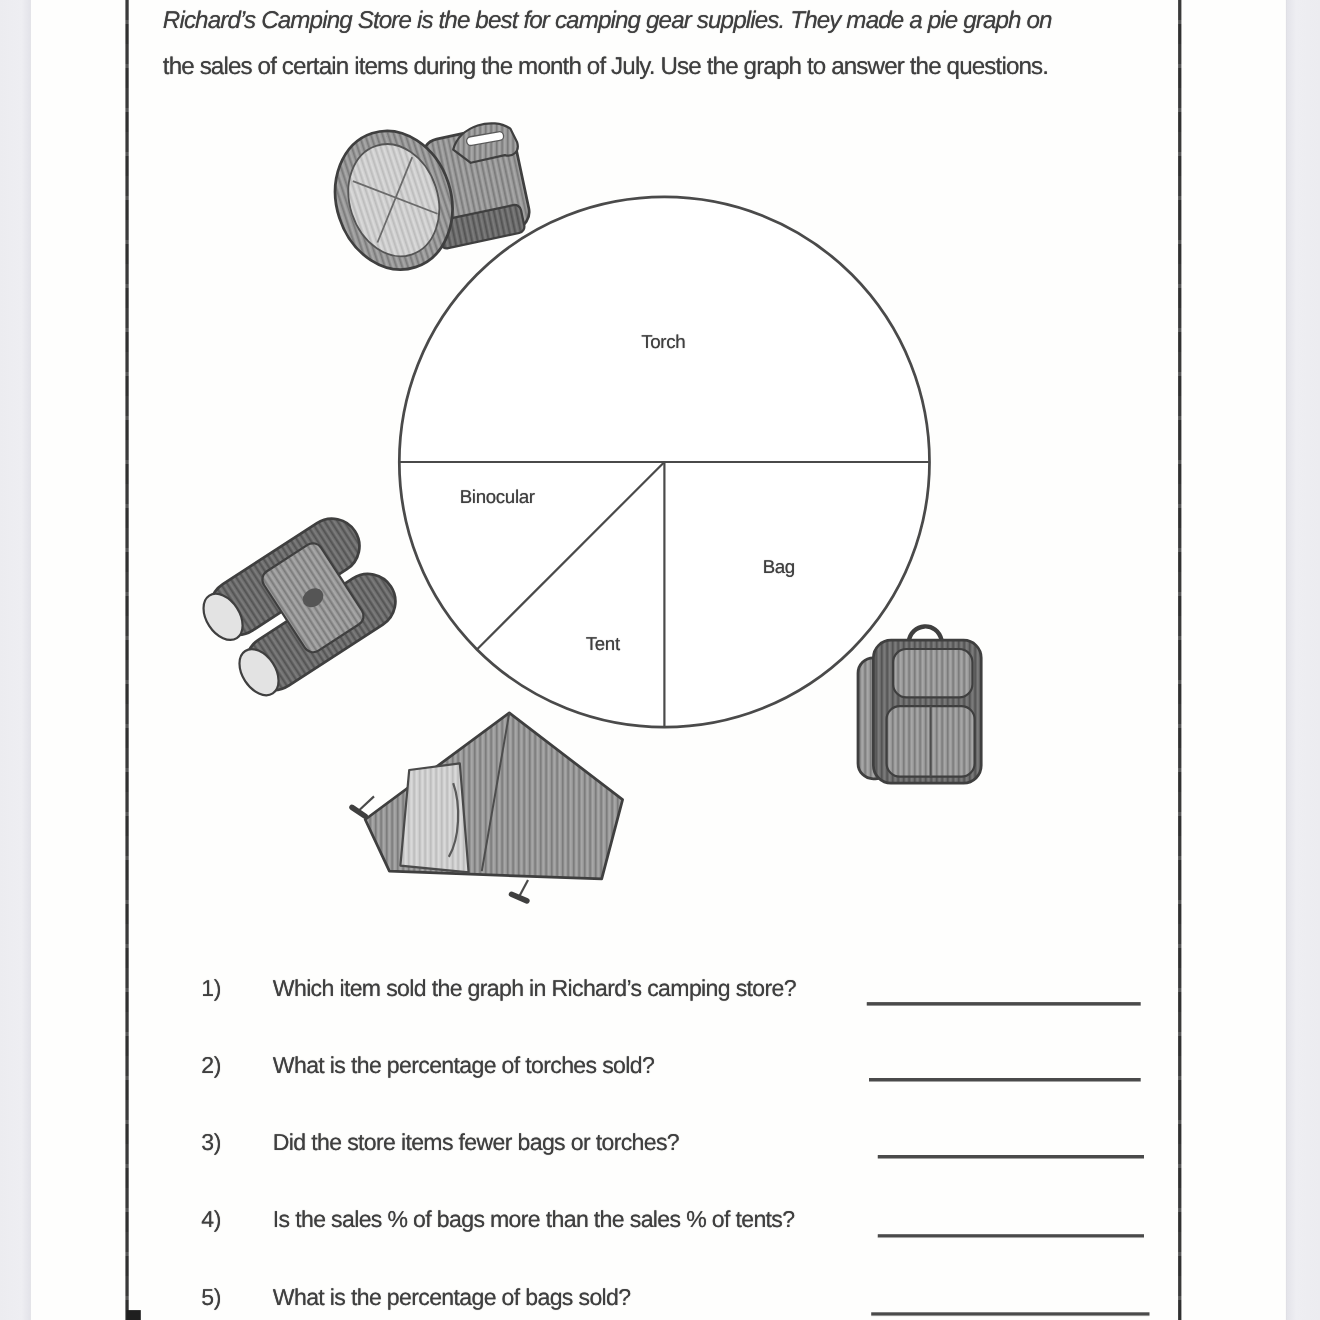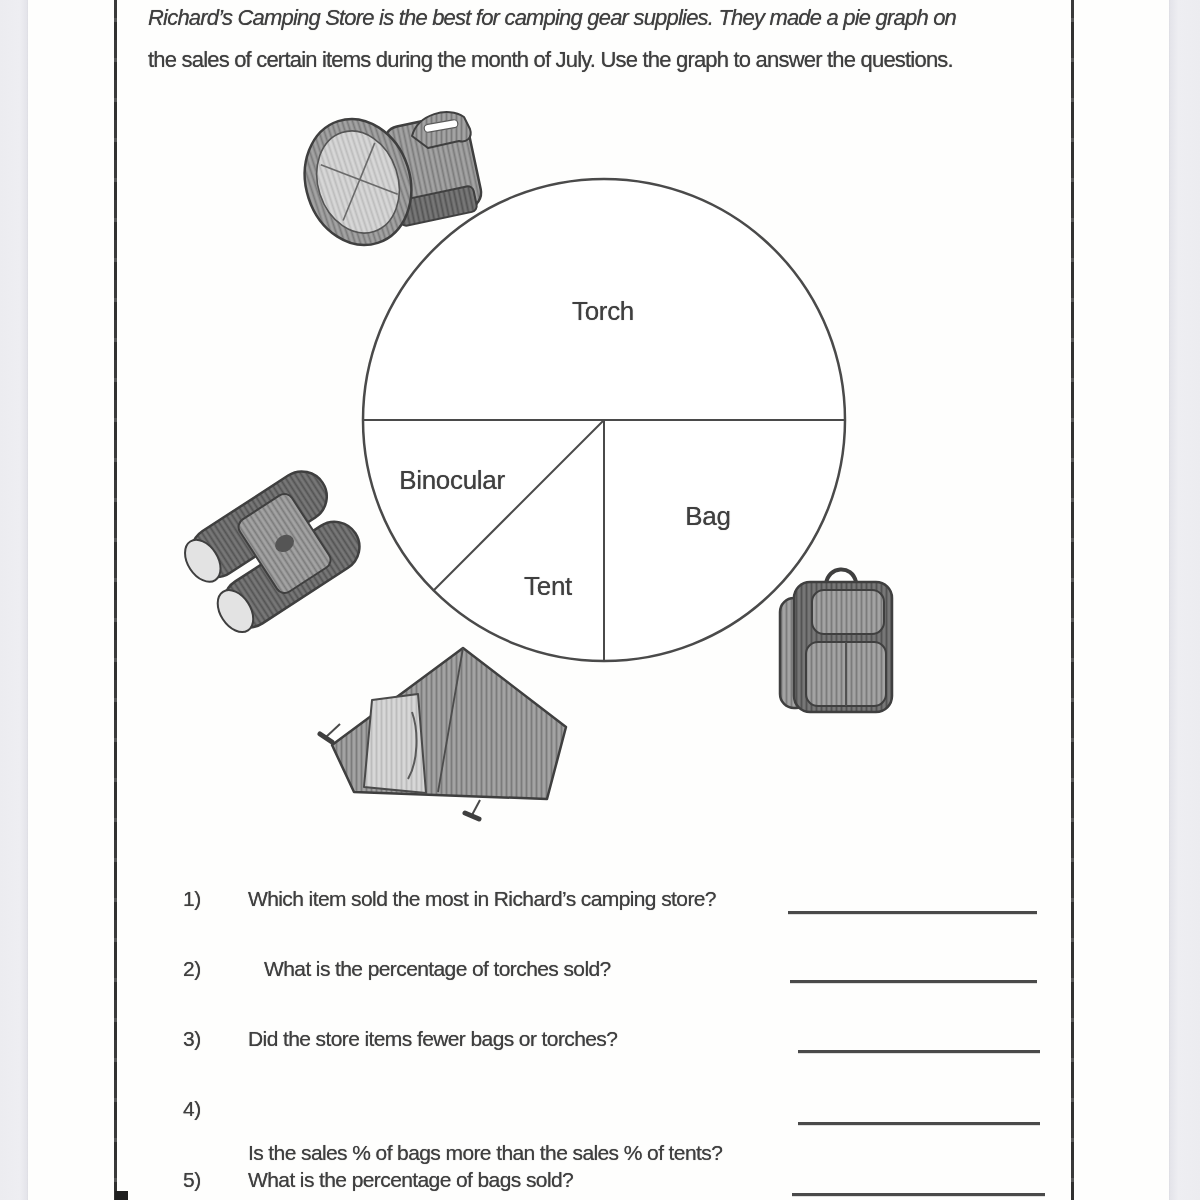--- a/index.html
+++ b/index.html
@@ -12,21 +12,21 @@
   .margin-strip{position:absolute;top:0;height:1200px;z-index:5;}
   .margin-left{left:0;width:28px;background:linear-gradient(to right,#ececf0 0%,#eeeef2 70%,#e4e4ea 96%,#dcdce2 100%);}
   .margin-right{right:0;width:31px;background:linear-gradient(to left,#ececf0 0%,#eeeef2 70%,#e4e4ea 96%,#dcdce2 100%);}
   .page{position:absolute;left:28px;top:0;width:1141px;height:1200px;background:#fefefd;}
   .border-line{position:absolute;top:0;width:3px;height:1200px;z-index:2;
     background:repeating-linear-gradient(to bottom,#3a3a3a 0 18px,#555 18px 22px,#303030 22px 40px);}
   .border-left{left:114px;}
   .border-right{left:1071px;}
   .txt{position:absolute;white-space:nowrap;text-shadow:0 0 0.7px rgba(63,63,63,0.85);}
   .instructions{font-size:22px;letter-spacing:-0.8px;line-height:28px;}
-  .pie-label{font-size:26px;letter-spacing:-0.3px;transform:translate(-50%,-50%);z-index:3;}
+  .pie-label{font-size:17px;letter-spacing:-0.3px;transform:translate(-50%,-50%);z-index:3;}
   .q-num{font-size:21px;letter-spacing:-0.4px;}
   .q-text{font-size:21px;letter-spacing:-0.6px;}
   .answer-line{position:absolute;height:0;border-bottom:3px solid #4a4a4a;z-index:2;
     box-shadow:0 0.5px 0 rgba(74,74,74,.35);}
   .art{position:absolute;left:0;top:0;width:1200px;height:1200px;z-index:1;}
   .cutoff-mark{position:absolute;left:115px;top:1191px;width:13px;height:9px;background:#1f1f1f;z-index:3;}
 </style>
 </head>
 <body>
 
@@ -106,37 +106,37 @@
     <rect x="780" y="598" width="30" height="110" rx="14" fill="url(#hGray)" stroke="#3f3f3f" stroke-width="2.5"></rect>
     <path d="M826,584 C828,566 852,564 856,582" fill="none" stroke="#3f3f3f" stroke-width="4" stroke-linecap="round"></path>
     <rect x="794" y="582" width="98" height="130" rx="16" fill="url(#hDark)" stroke="#3f3f3f" stroke-width="2.5"></rect>
     <rect x="812" y="590" width="72" height="44" rx="12" fill="url(#hGray)" stroke="#3f3f3f" stroke-width="2"></rect>
     <rect x="806" y="642" width="80" height="64" rx="12" fill="url(#hGray)" stroke="#3f3f3f" stroke-width="2"></rect>
     <line x1="846" y1="642" x2="846" y2="706" stroke="#4d4d4d" stroke-width="1.8"></line>
   </g>
 </svg>
 
 <div class="txt pie-label" style="left:603px;top:311px;">Torch</div>
-<div class="txt pie-label" style="left:452px;top:480px;text-align:center;">Binocular</div>
+<div class="txt pie-label" style="left:452px;top:452px;text-align:center;">Binocular</div>
 <div class="txt pie-label" style="left:548px;top:586px;">Tent</div>
 <div class="txt pie-label" style="left:708px;top:516px;">Bag</div>
 
 <div class="txt q-num" style="left:183px;top:887px;">1)</div>
-<div class="txt q-text" style="left:248px;top:887px;">Which item sold the most in Richard’s camping store?</div>
+<div class="txt q-text" style="left:248px;top:887px;">Which item sold the graph in Richard’s camping store?</div>
 <div class="answer-line" style="left:788px;top:911px;width:249px;"></div>
 
 <div class="txt q-num" style="left:183px;top:957px;">2)</div>
-<div class="txt q-text" style="left:248px;top:957px;margin-left:16px;">What is the percentage of torches sold?</div>
+<div class="txt q-text" style="left:248px;top:957px;">What is the percentage of torches sold?</div>
 <div class="answer-line" style="left:790px;top:980px;width:247px;"></div>
 
 <div class="txt q-num" style="left:183px;top:1027px;">3)</div>
 <div class="txt q-text" style="left:248px;top:1027px;">Did the store items fewer bags or torches?</div>
 <div class="answer-line" style="left:798px;top:1050px;width:242px;"></div>
 
 <div class="txt q-num" style="left:183px;top:1097px;">4)</div>
-<div class="txt q-text" style="left:248px;top:1097px;margin-top:44px;">Is the sales % of bags more than the sales % of tents?</div>
+<div class="txt q-text" style="left:248px;top:1097px;">Is the sales % of bags more than the sales % of tents?</div>
 <div class="answer-line" style="left:798px;top:1122px;width:242px;"></div>
 
 <div class="txt q-num" style="left:183px;top:1168px;">5)</div>
 <div class="txt q-text" style="left:248px;top:1168px;">What is the percentage of bags sold?</div>
 <div class="answer-line" style="left:792px;top:1193px;width:253px;"></div>
 
 <div class="cutoff-mark"></div>
 
 </body></html>

